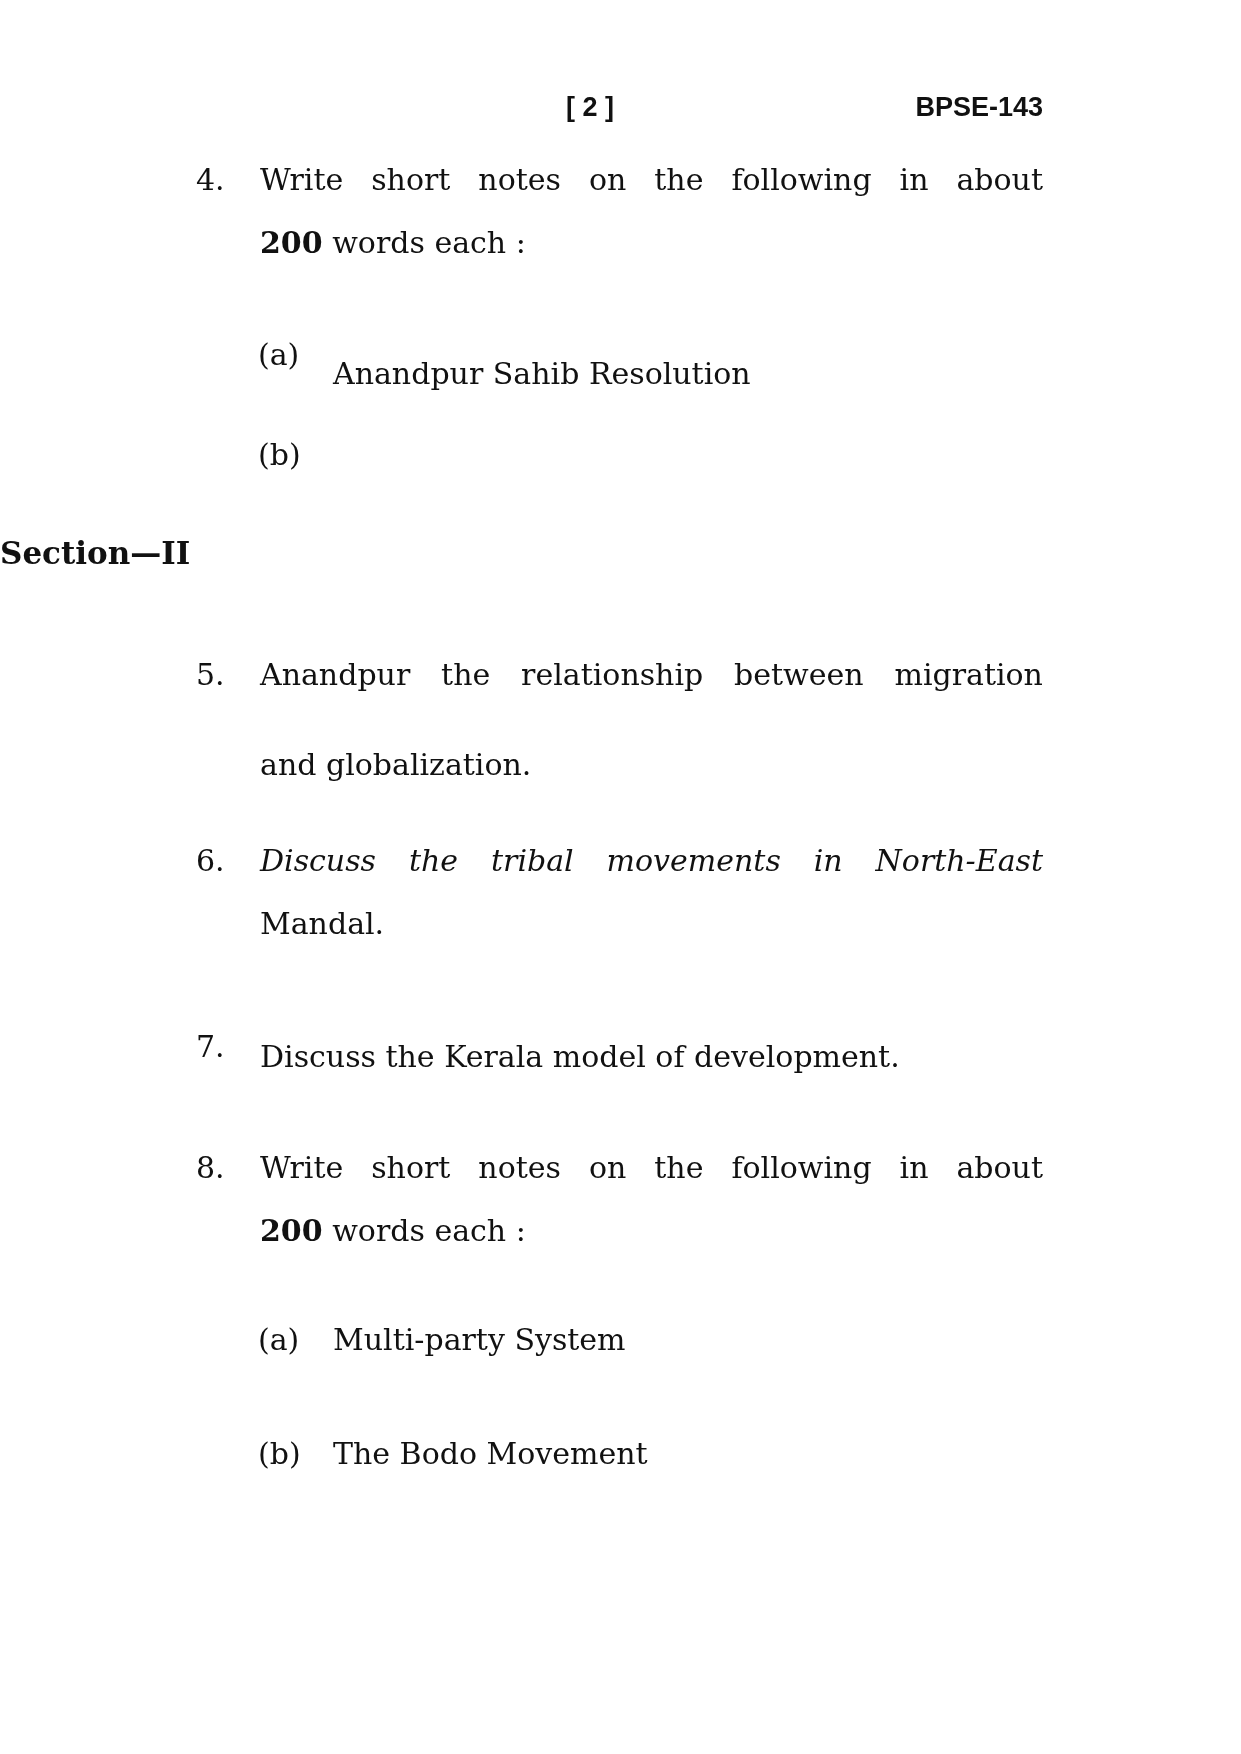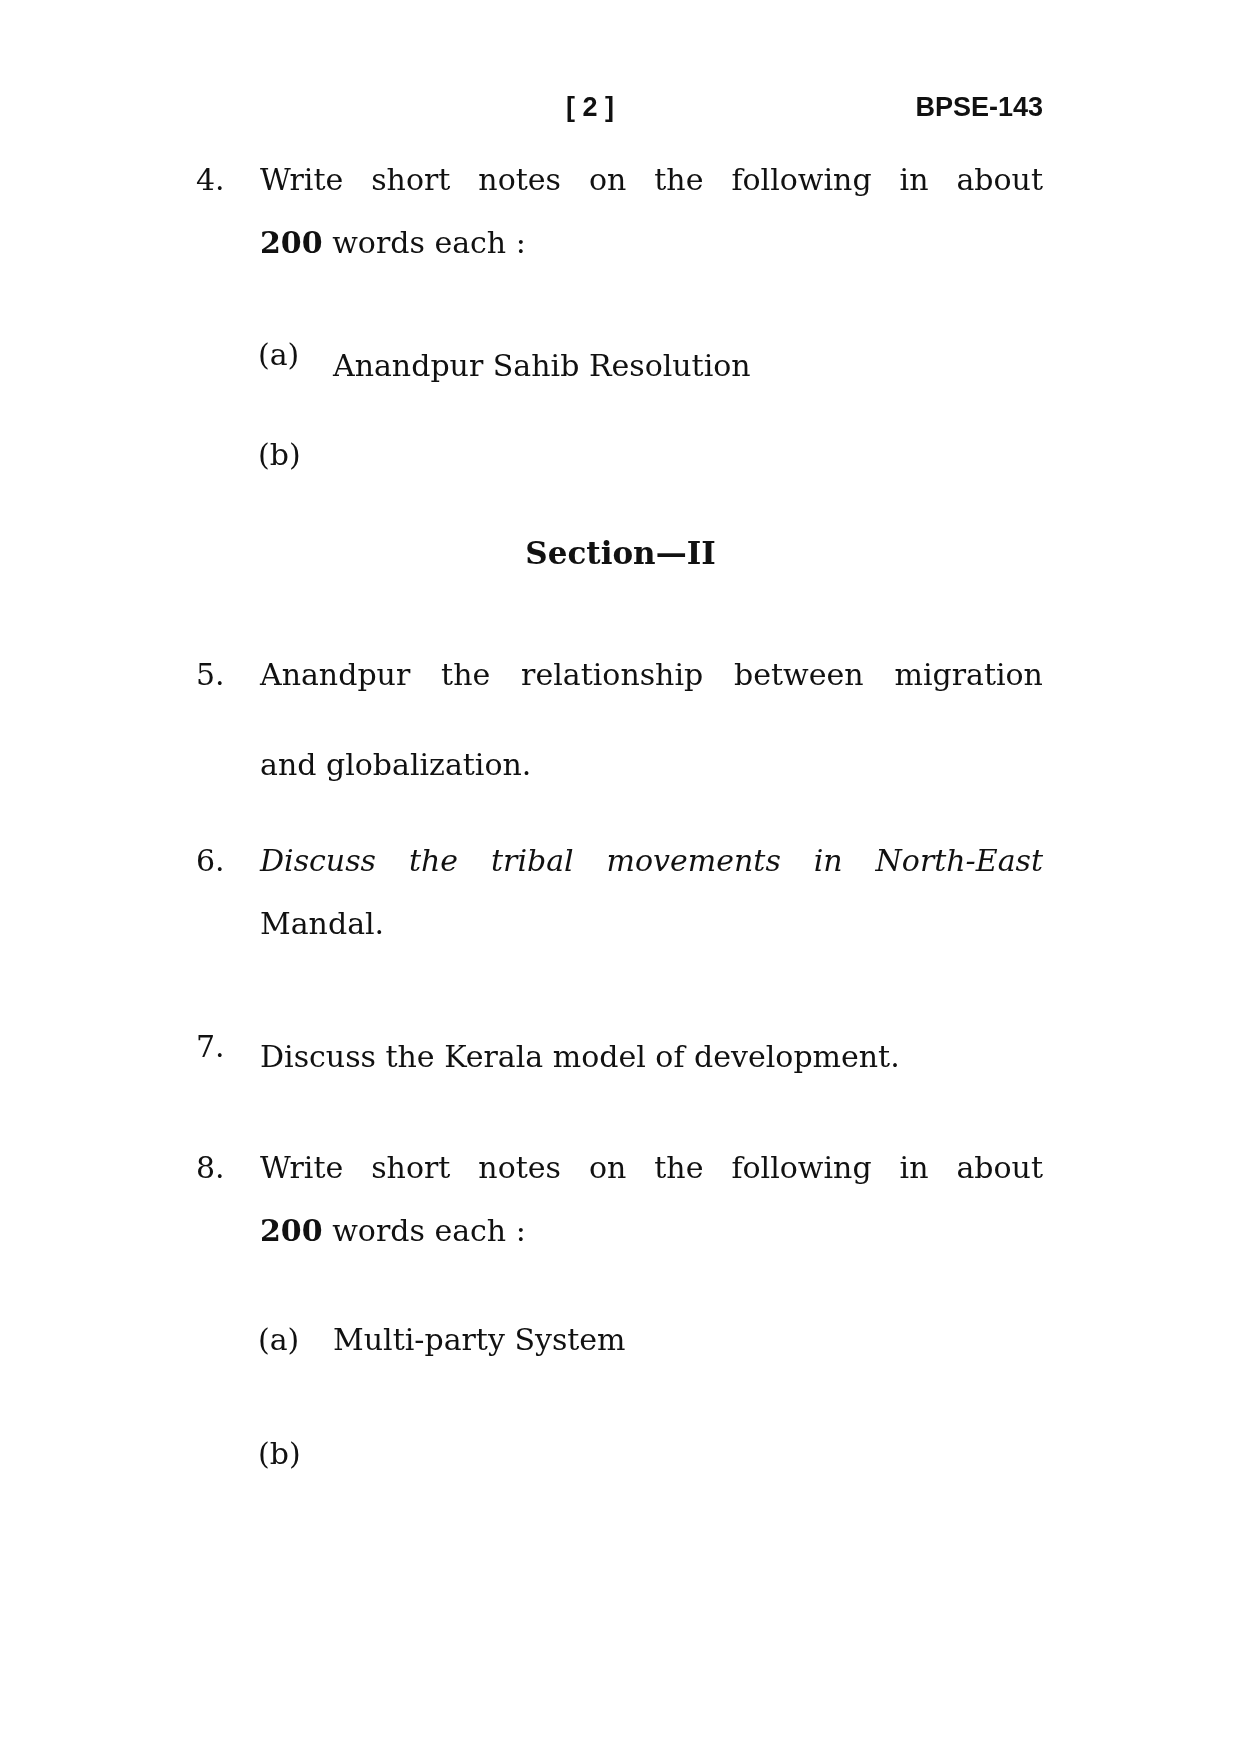--- a/index.html
+++ b/index.html
@@ -8,21 +8,21 @@
   .hdr { position: absolute; top: 90px; font-family: "Liberation Sans", sans-serif; font-weight: bold; font-size: 27px; line-height: 34px; color: #111; }
   .hdr-page { left: 566px; }
   .hdr-code { right: 198px; }
   .q { position: absolute; left: 0; width: 1241px; font-family: "DejaVu Serif", serif; font-size: 30px; color: #111; }
   .num { position: absolute; left: 196px; }
   .just { text-align: justify; text-align-last: justify; white-space: nowrap; display: flex; justify-content: space-between; gap: 9px; }
   .line { position: absolute; left: 260px; width: 783px; line-height: 40px; }
   .sub { position: absolute; font-family: "DejaVu Serif", serif; font-size: 30px; line-height: 40px; color: #111; }
   .sub-lbl { left: 258px; }
   .sub-txt { left: 333px; }
-  .section { position: absolute; left: 0; width: 1241px; text-align: center; font-family: "DejaVu Serif", serif; font-weight: bold; font-size: 31px; line-height: 40px; color: #111; }
+  .section { position: absolute; left: 0; width: 1241px; text-align: left; font-family: "DejaVu Serif", serif; font-weight: bold; font-size: 31px; line-height: 40px; color: #111; }
   b.bold { font-weight: bold; }
   .w { display: inline-block; }
 </style>
 </head>
 <body>
 
 <div class="page">
 
   <div class="hdr hdr-page">[ 2 ]</div>
   <div class="hdr hdr-code">BPSE-143</div>
@@ -38,21 +38,21 @@
       <span class="w">following</span>
       <span class="w">in</span>
       <span class="w">about</span>
     </div>
     <div class="line" style="top:63px;">
       <b class="bold">200</b><span style="white-space:pre;"> words each :</span>
     </div>
   </div>
 
   <div class="sub sub-lbl" style="top:335px;">(a)</div>
-  <div class="sub sub-txt" style="top:346px;">Anandpur Sahib Resolution</div>
+  <div class="sub sub-txt" style="top:354px;">Anandpur Sahib Resolution</div>
   <div class="sub sub-lbl" style="top:435px;">(b)</div>
 
   <div class="section" style="top:533px;">Section—II</div>
 
   <div class="q" style="top:655px;">
     <span class="num" style="top:0;line-height:40px;">5.</span>
     <div class="line just" style="top:0;">
       <span class="w">Anandpur</span>
       <span class="w">the</span>
       <span class="w">relationship</span>
@@ -93,14 +93,15 @@
       <span class="w">about</span>
     </div>
     <div class="line" style="top:63px;">
       <b class="bold">200</b><span style="white-space:pre;"> words each :</span>
     </div>
   </div>
 
   <div class="sub sub-lbl" style="top:1320px;">(a)</div>
   <div class="sub sub-txt" style="top:1320px;">Multi-party System</div>
   <div class="sub sub-lbl" style="top:1434px;">(b)</div>
+  <div class="sub sub-txt" style="top:1434px;">The Bodo Movement</div>
 
 </div>
 
 </body></html>

